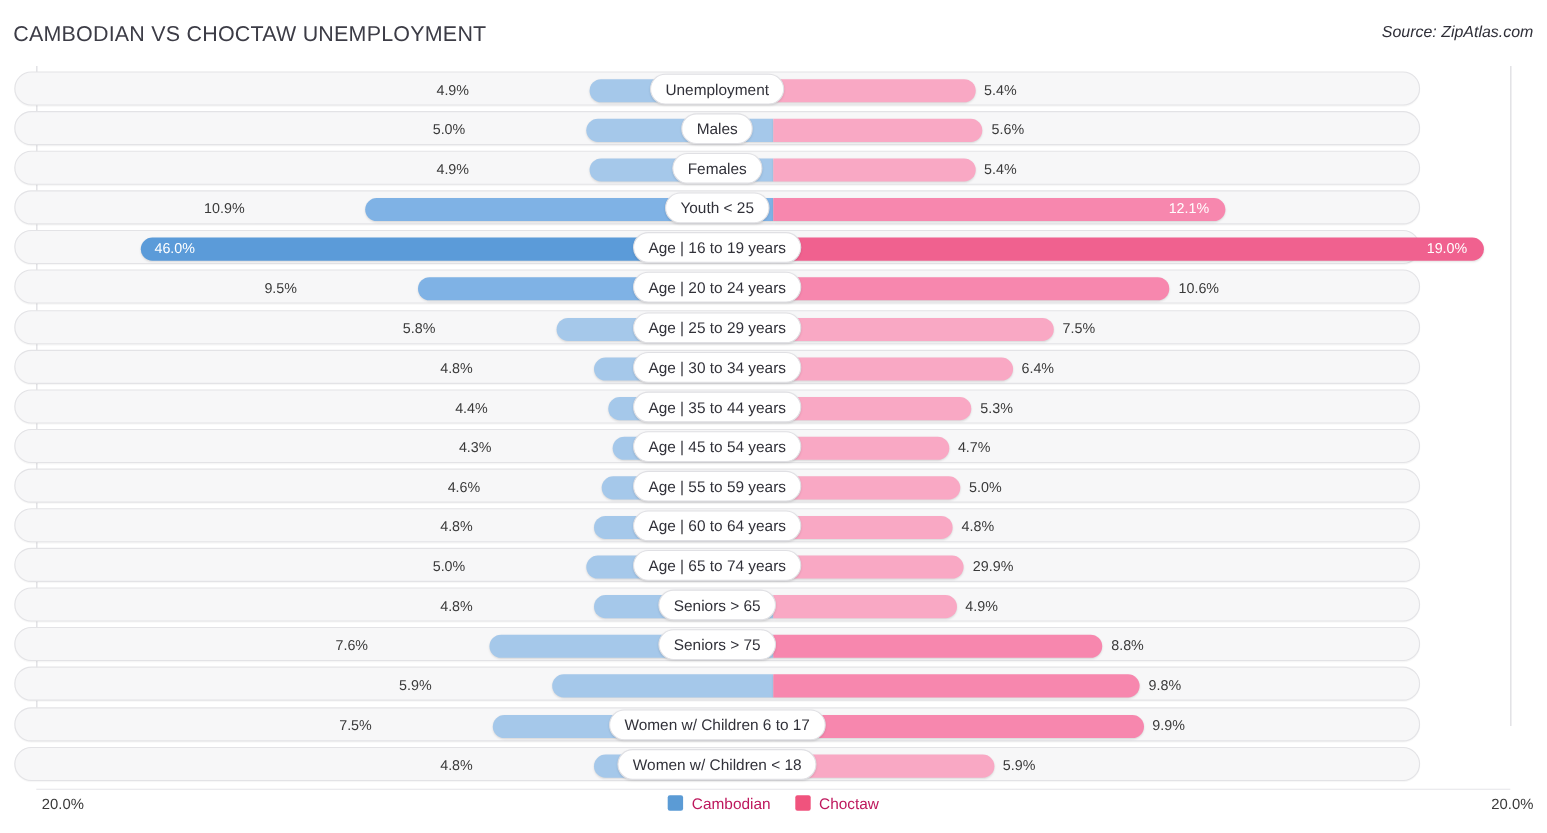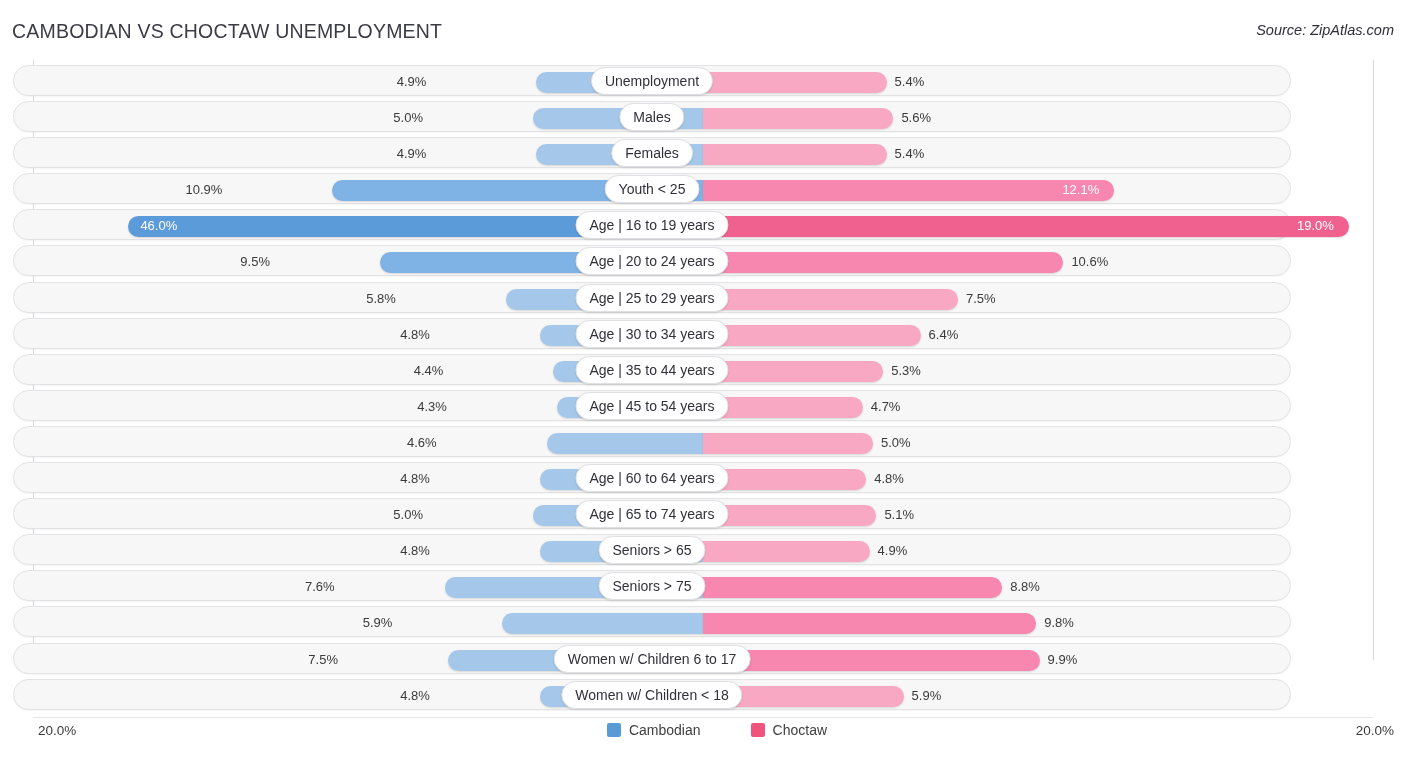--- a/index.html
+++ b/index.html
@@ -156,22 +156,21 @@
     display: flex;
     justify-content: center;
     align-items: center;
     gap: 22px;
   }
   .legend-item {
     display: flex;
     align-items: center;
     gap: 8px;
     font-size: 14px;
-    color: #404040;
-    margin-left: 28px;
+    color: #be185d;
   }
   .legend-swatch {
     width: 14px;
     height: 14px;
     border-radius: 2px;
     display: inline-block;
   }
   .bottom-rule {
     position: absolute;
     left: 33px;
@@ -272,35 +271,36 @@
         <div class="val outside-left" style="right: 857.2px;">4.3%</div>
         <div class="val outside-right" style="left: 870.8px;">4.7%</div>
         <div class="pill">Age | 45 to 54 years</div>
       </div>
       <div class="row">
         <div class="track"></div>
         <div class="bar left" style="left: 546.6px; width: 156.4px; background: rgb(165, 200, 234);"></div>
         <div class="bar right" style="left: 703px; width: 170px; background: rgb(249, 168, 196);"></div>
         <div class="val outside-left" style="right: 867.4px;">4.6%</div>
         <div class="val outside-right" style="left: 881px;">5.0%</div>
+        <div class="pill">Age | 55 to 59 years</div>
       </div>
       <div class="row">
         <div class="track"></div>
         <div class="bar left" style="left: 539.8px; width: 163.2px; background: rgb(165, 200, 234);"></div>
         <div class="bar right" style="left: 703px; width: 163.2px; background: rgb(249, 168, 196);"></div>
         <div class="val outside-left" style="right: 874.2px;">4.8%</div>
         <div class="val outside-right" style="left: 874.2px;">4.8%</div>
         <div class="pill">Age | 60 to 64 years</div>
       </div>
       <div class="row">
         <div class="track"></div>
         <div class="bar left" style="left: 533px; width: 170px; background: rgb(165, 200, 234);"></div>
         <div class="bar right" style="left: 703px; width: 173.4px; background: rgb(249, 168, 196);"></div>
         <div class="val outside-left" style="right: 881px;">5.0%</div>
-        <div class="val outside-right" style="left: 884.4px;">5.1%</div>
+        <div class="val outside-right" style="left: 884.4px;">29.9%</div>
         <div class="pill">Age | 65 to 74 years</div>
       </div>
       <div class="row">
         <div class="track"></div>
         <div class="bar left" style="left: 539.8px; width: 163.2px; background: rgb(165, 200, 234);"></div>
         <div class="bar right" style="left: 703px; width: 166.6px; background: rgb(249, 168, 196);"></div>
         <div class="val outside-left" style="right: 874.2px;">4.8%</div>
         <div class="val outside-right" style="left: 877.6px;">4.9%</div>
         <div class="pill">Seniors &gt; 65</div>
       </div>

